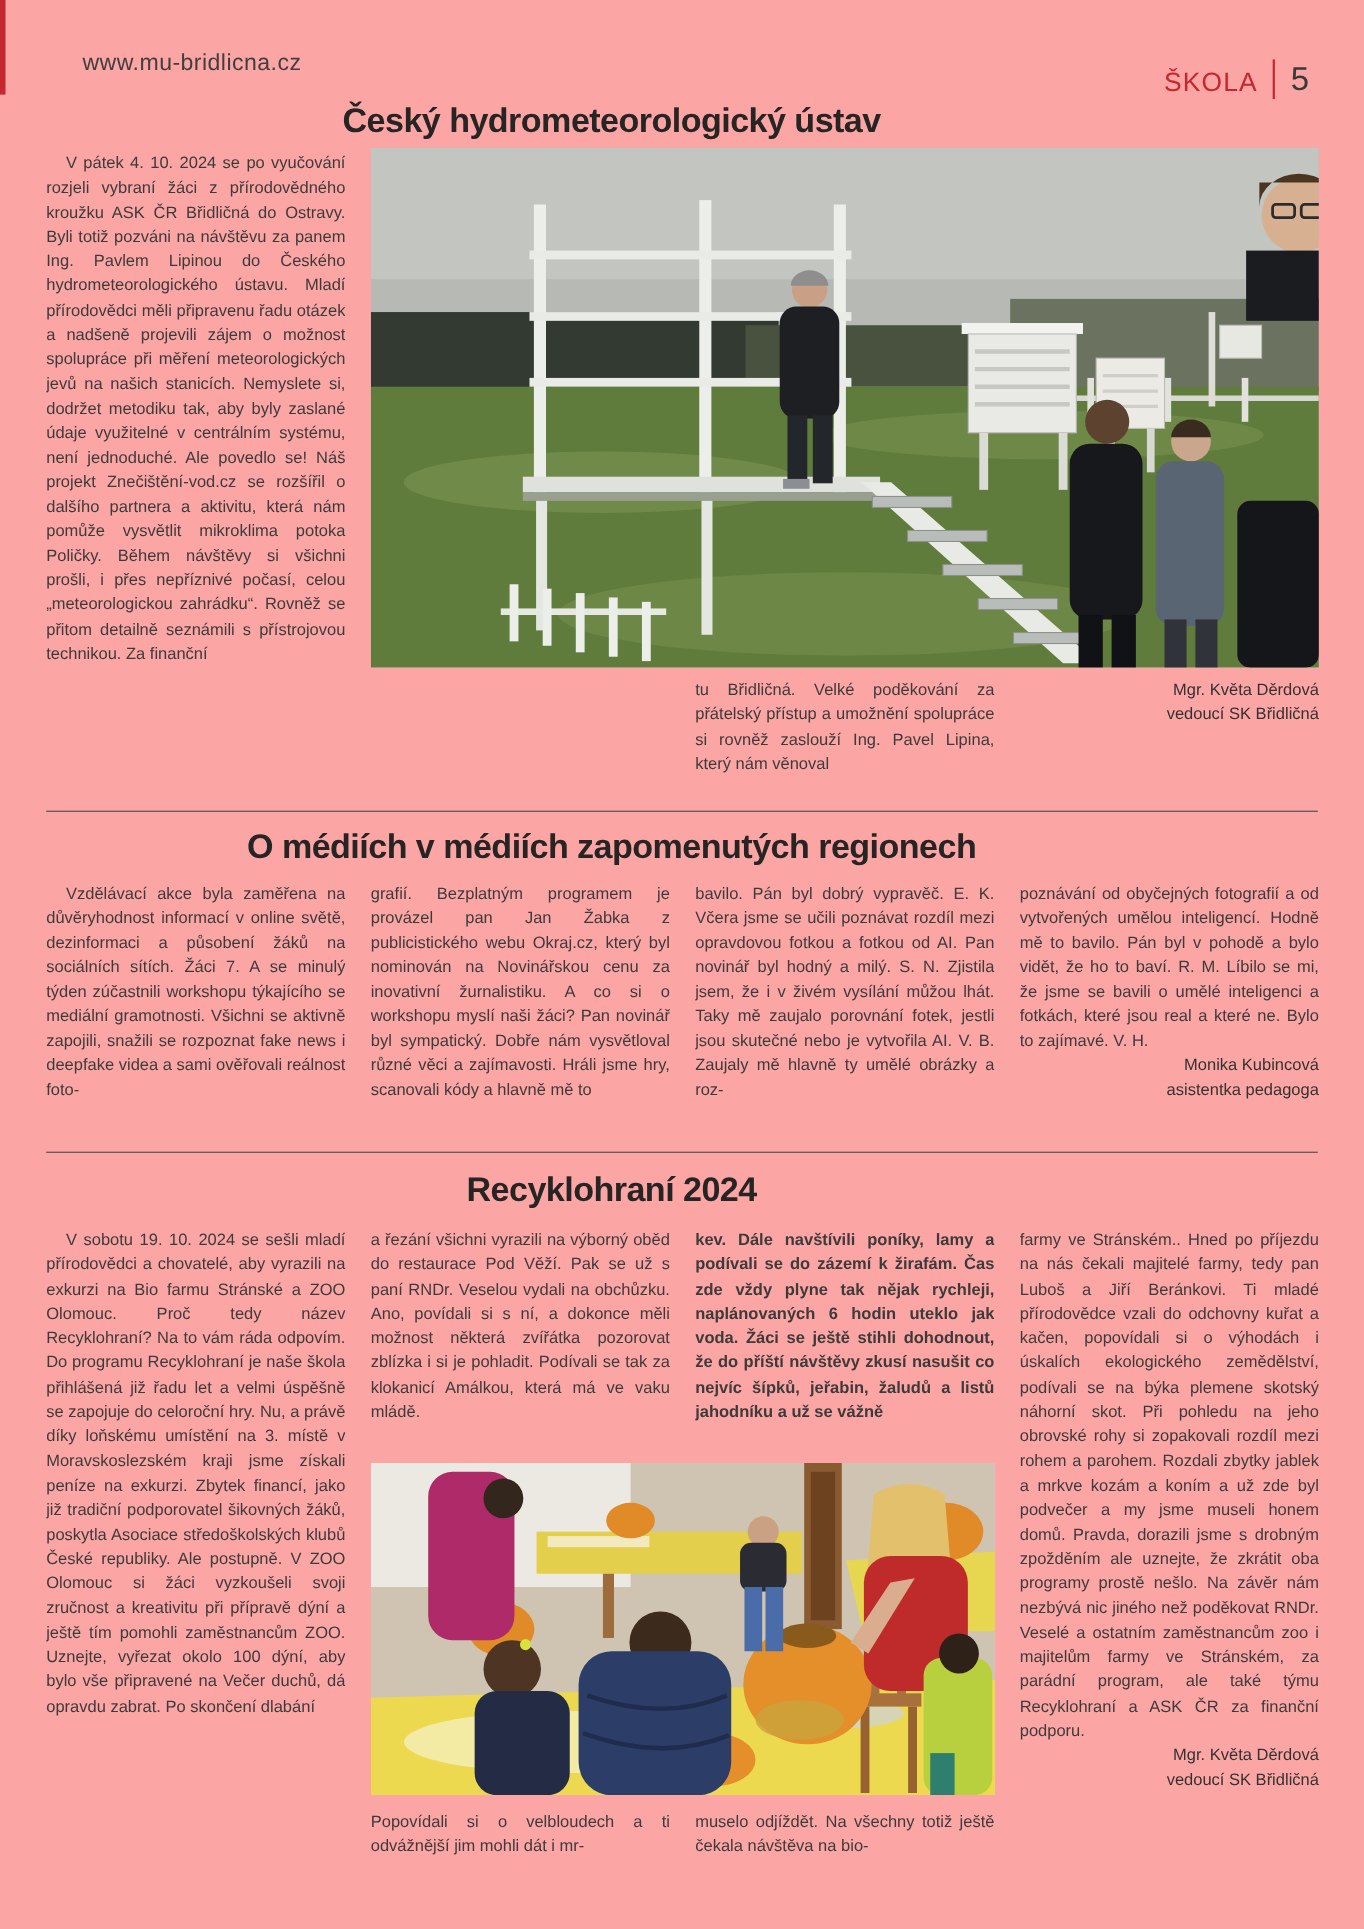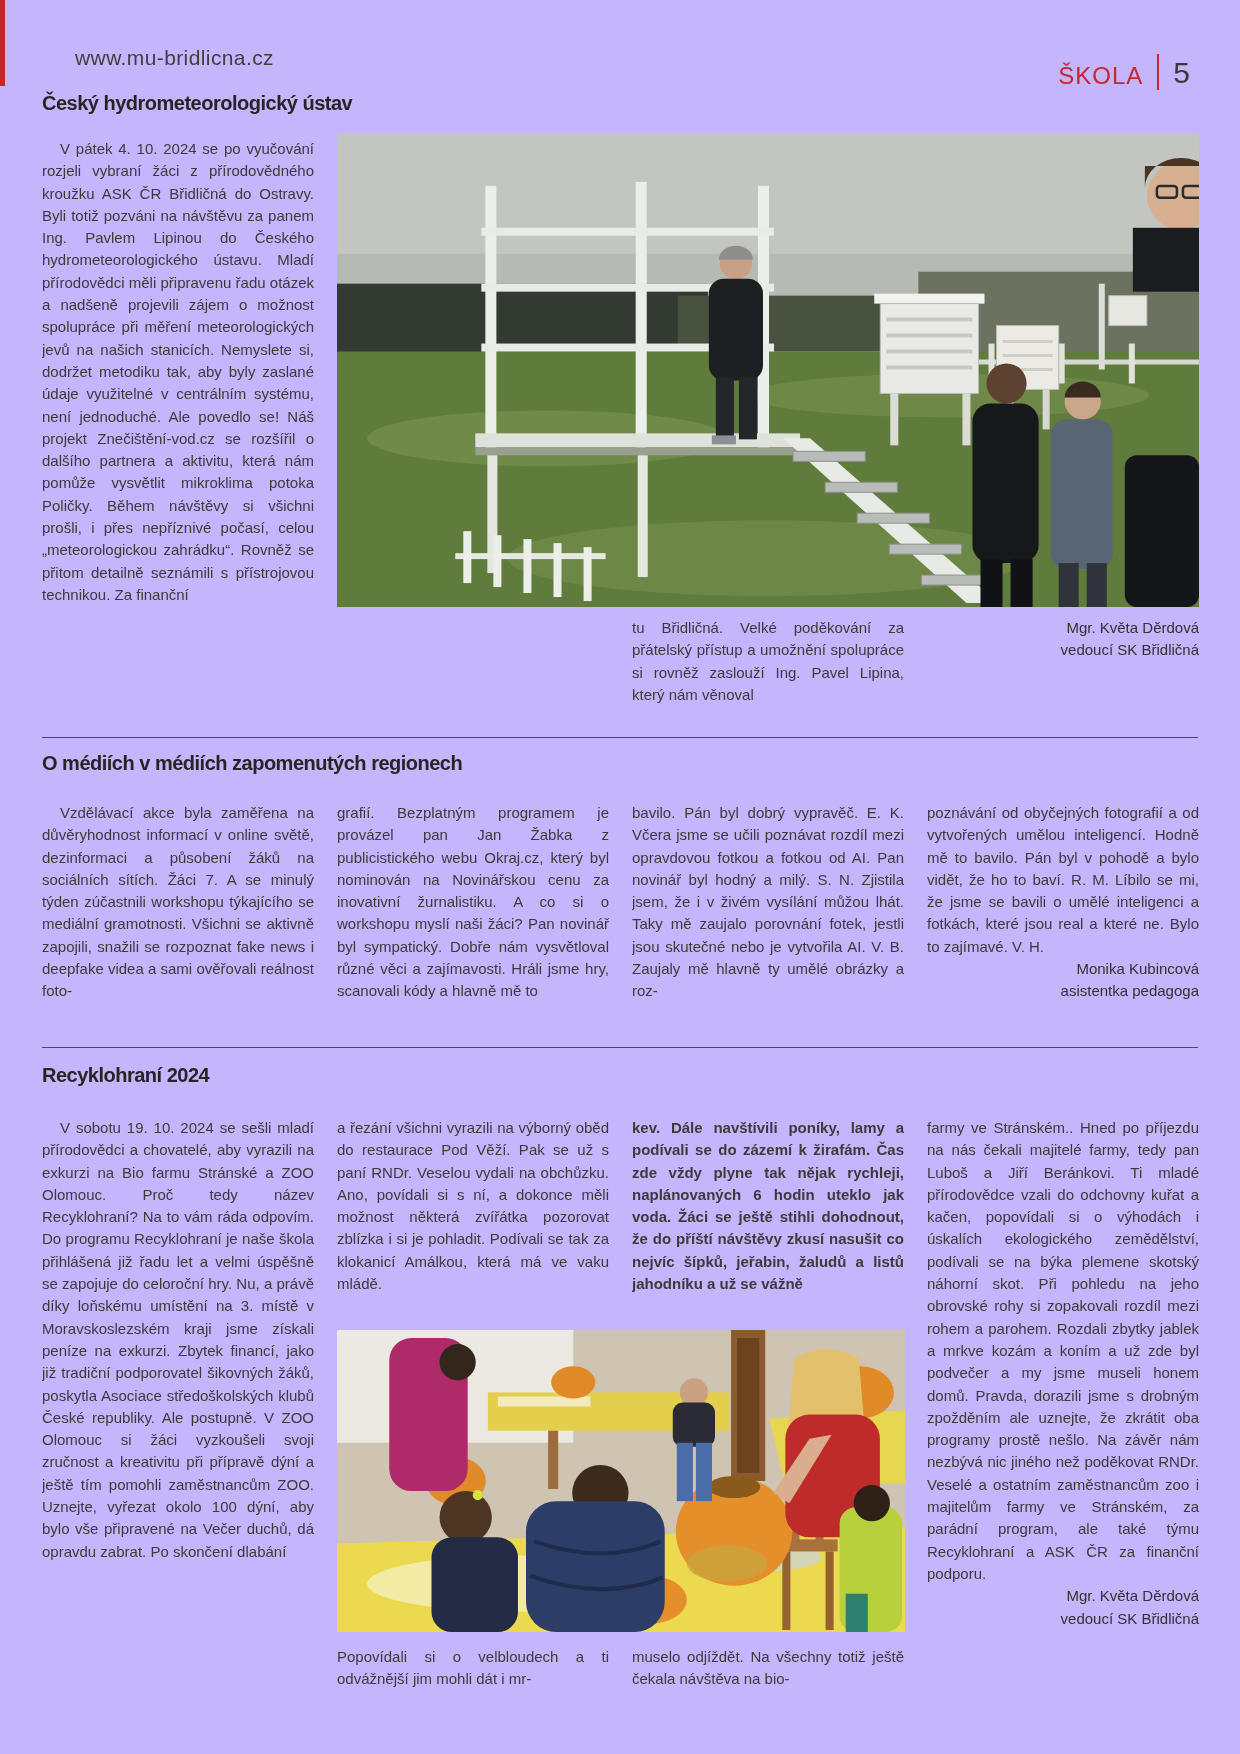--- a/index.html
+++ b/index.html
@@ -1,30 +1,30 @@
 <!DOCTYPE html>
 <html lang="cs"><head>
 <meta charset="utf-8">
 <style>
   html,body{margin:0;padding:0;background:#e8e8e8;}
   .page{
     position:relative;width:1240px;height:1754px;margin:0 auto;
-    background:#c4b5fd;overflow:hidden;
+    background:#fca5a5;overflow:hidden;
     font-family:"Liberation Sans","DejaVu Sans",sans-serif;
     color:#3c3b3a;
   }
   .edge-bar{position:absolute;left:0;top:0;width:5px;height:86px;}
   .site-url{position:absolute;left:75px;top:46px;font-size:21px;letter-spacing:.4px;color:#403f3e;}
   .header-right{position:absolute;right:50px;top:54px;display:flex;align-items:flex-end;}
   .section-label{font-size:24px;letter-spacing:1px;font-weight:400;}
   .header-sep{width:2px;height:36px;margin:0 14px;}
   .page-number{font-size:30px;color:#3a3938;}
   .article-title{
-    position:absolute;left:42px;width:1028px;
-    font-weight:bold;font-size:20px;letter-spacing:-.5px;color:#262524;
+    position:absolute;left:42px;width:1028px;text-align:center;
+    font-weight:bold;font-size:31px;letter-spacing:-.5px;color:#262524;
   }
   .col{
     position:absolute;width:272px;font-size:15px;line-height:22.3px;
     text-align:justify;color:#3c3b3a;overflow:hidden;
   }
   .col.indent{text-indent:18px;}
   .photo{position:absolute;overflow:hidden;}
   .photo svg{display:block;width:100%;height:100%;}
   .signature{ text-align:right;color:#333231;line-height:22.3px;}
   .divider{position:absolute;left:42px;width:1156px;height:0;border-top:1.5px solid #4a4948;}

